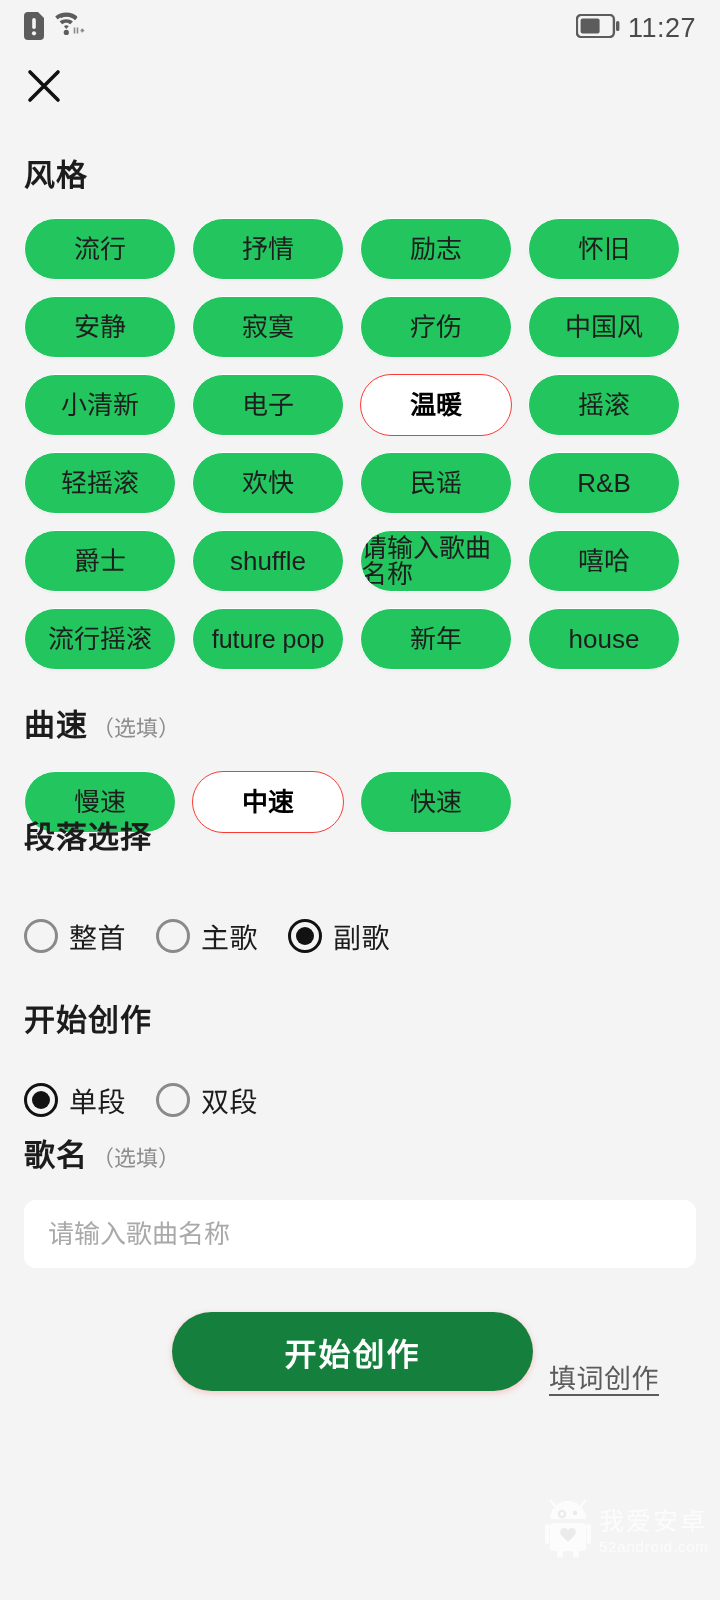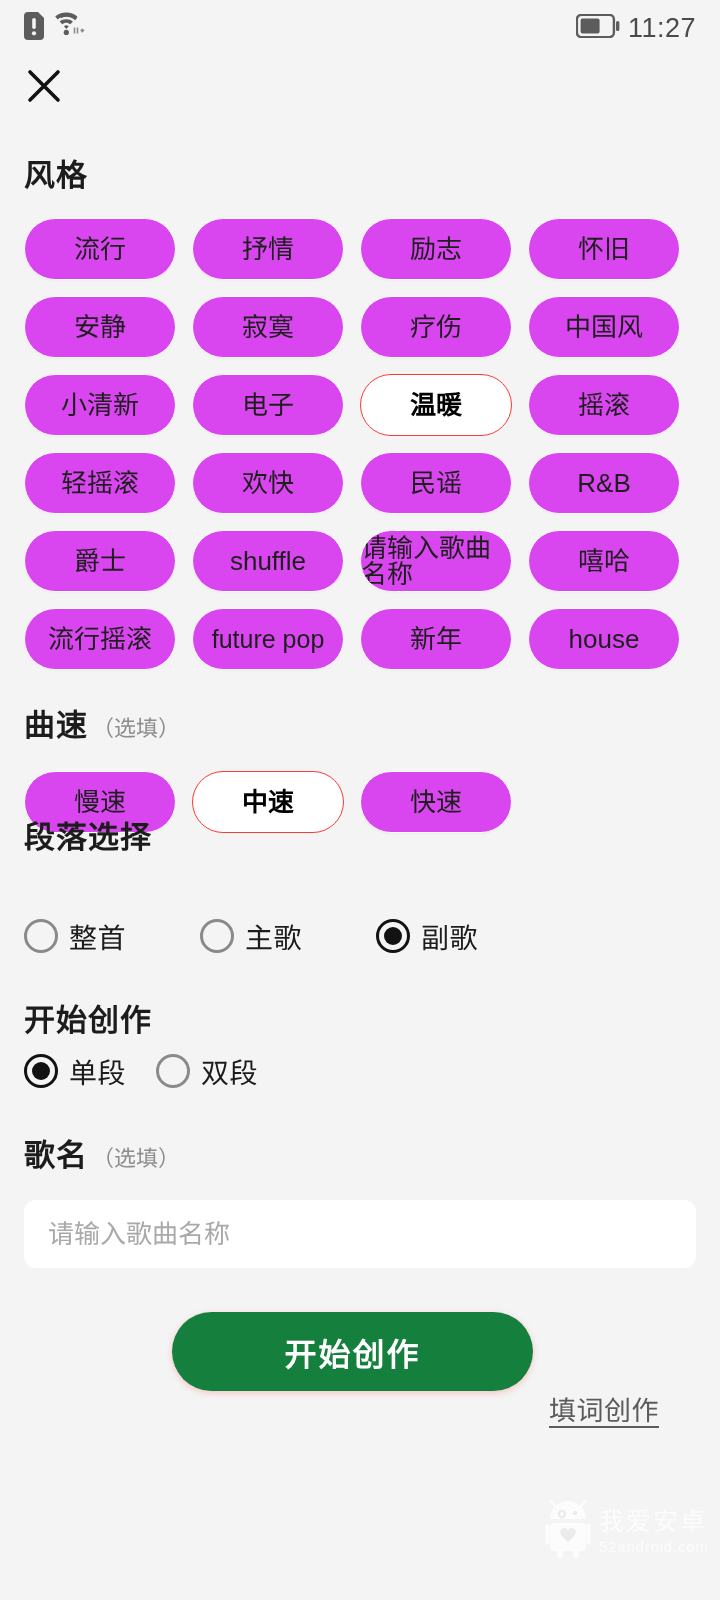--- a/index.html
+++ b/index.html
@@ -55,21 +55,21 @@
   }
 
   
   .chip-grid {
     position:absolute; left:24px; width:672px;
     display:flex; flex-wrap:wrap; gap:16px;
   }
   .chip {
     width:152px; height:62px;
     border-radius:31px;
-    background:#d946ef;
+    background:#22c55e;
     border:1.5px solid #ffffff;
     display:flex; align-items:center; justify-content:center;
     font-size:26px; color:#1e1e1e;
     cursor:pointer;
     box-shadow:0 1px 2px rgba(0,0,0,0.035);
     overflow:hidden;
   }
   .chip.selected {
     border:1.5px solid #fa3a35;
     color:#000000;
@@ -131,21 +131,20 @@
     cursor:pointer;
     box-shadow:0 2px 6px rgba(252,59,54,0.25);
   }
   #lyric-link {
     position:absolute; left:549px; top:1357px;
     font-size:27px; color:#5b5b5b;
     text-decoration:underline;
     text-underline-offset:6px;
     cursor:pointer;
     letter-spacing:0.5px;
-    margin-top:32px;
   }
 
   
   #watermark {
     position:absolute; left:545px; top:1500px;
     display:flex; align-items:center; gap:8px;
     opacity:0.75;
     pointer-events:none;
   }
   .wm-text { display:flex; flex-direction:column; line-height:1; }
@@ -289,21 +288,21 @@
         <span class="lbl">中速</span>
       </div>
       <div class="chip">
         <span class="lbl">快速</span>
       </div>
     </div>
 
   <div class="section-head" id="pchoice-head" style="top: 812px;">
     <span class="title">段落选择</span>
   </div>
-  <div class="radio-row" id="pchoice-row" style="top: 916px; gap: 44px;">
+  <div class="radio-row" id="pchoice-row" style="top: 916px;">
       <div class="radio-item">
         <span class="radio-dot">
           <span class="inner"></span>
         </span>
         <span class="radio-label">整首</span>
       </div>
       <div class="radio-item">
         <span class="radio-dot">
           <span class="inner"></span>
         </span>
@@ -313,21 +312,21 @@
         <span class="radio-dot">
           <span class="inner"></span>
         </span>
         <span class="radio-label">副歌</span>
       </div>
     </div>
 
   <div class="section-head" id="pcount-head" style="top: 995px;">
     <span class="title">开始创作</span>
   </div>
-  <div class="radio-row" id="pcount-row" style="top: 1051px; text-align: center;">
+  <div class="radio-row" id="pcount-row" style="top: 1080px; text-align: center;">
       <div class="radio-item checked">
         <span class="radio-dot">
           <span class="inner"></span>
         </span>
         <span class="radio-label">单段</span>
       </div>
       <div class="radio-item">
         <span class="radio-dot">
           <span class="inner"></span>
         </span>

